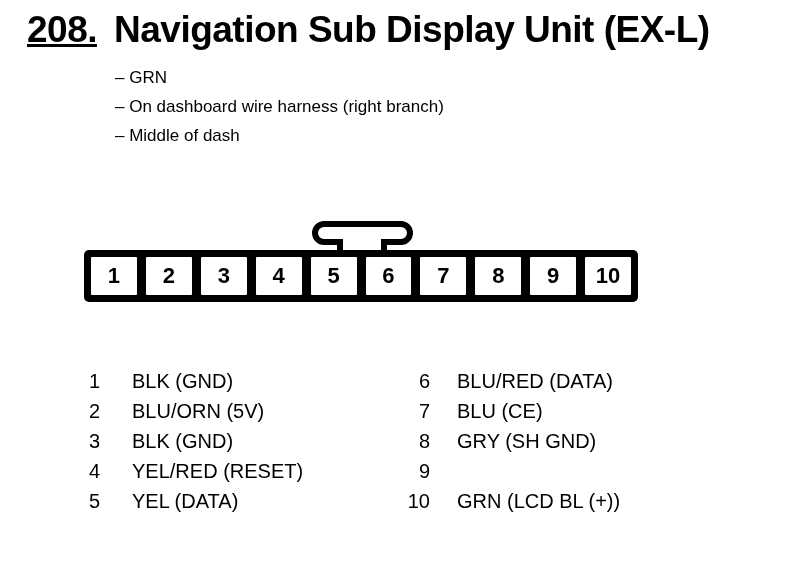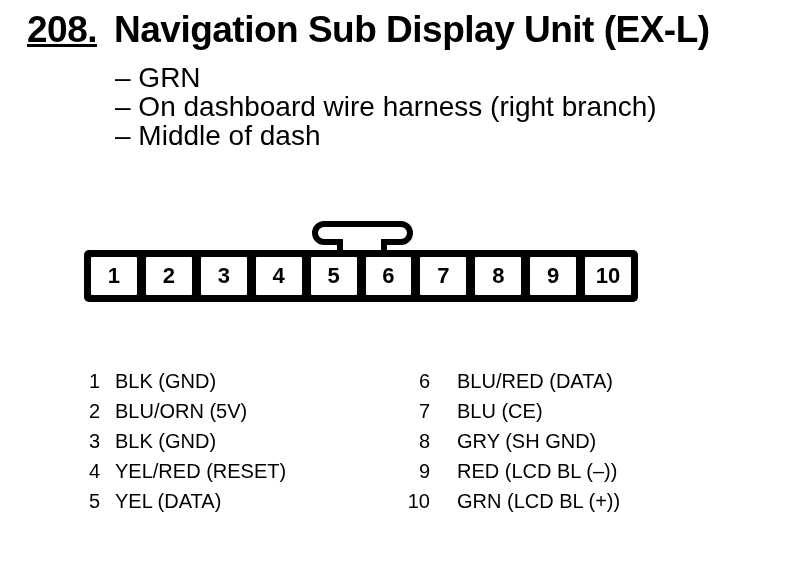--- a/index.html
+++ b/index.html
@@ -26,21 +26,21 @@
     letter-spacing: -0.5px;
     white-space: nowrap;
   }
   .heading .sec-num { margin-right: 17px; text-decoration: underline; }
 
   
   .details {
     position: absolute;
     left: 115px;
     top: 63px;
-    font-size: 28px;
+    font-size: 17px;
     line-height: 29px;
     white-space: nowrap;
   }
 
   
   .key-tab-bar {
     position: absolute;
     left: 312px;
     top: 221px;
     width: 101px;
@@ -92,21 +92,21 @@
     white-space: nowrap;
   }
   .pin-col.left  { left: 66px; }
   .pin-col.right { left: 396px; }
   .pin-row { display: flex; }
   .pin-row .num {
     width: 34px;
     text-align: right;
     flex: 0 0 auto;
   }
-  .pin-col.left  .pin-row .label { margin-left: 15px; text-align: right; }
+  .pin-col.left  .pin-row .label { margin-left: 32px; text-align: right; }
   .pin-col.right .pin-row .label { margin-left: 27px; }
 </style>
 </head>
 <body>
 
 <div class="heading">
   <span class="sec-num">208.</span>
   <span class="title-text">Navigation Sub Display Unit (EX-L)</span>
 </div>
 
@@ -163,19 +163,18 @@
   <div class="pin-row">
     <span class="num">7</span>
     <span class="label">BLU (CE)</span>
   </div>
   <div class="pin-row">
     <span class="num">8</span>
     <span class="label">GRY (SH GND)</span>
   </div>
   <div class="pin-row">
     <span class="num">9</span>
-    <span class="label">RED (LCD BL (–))</span>
   </div>
   <div class="pin-row">
     <span class="num">10</span>
     <span class="label">GRN (LCD BL (+))</span>
   </div>
 </div>
 
 </body></html>

